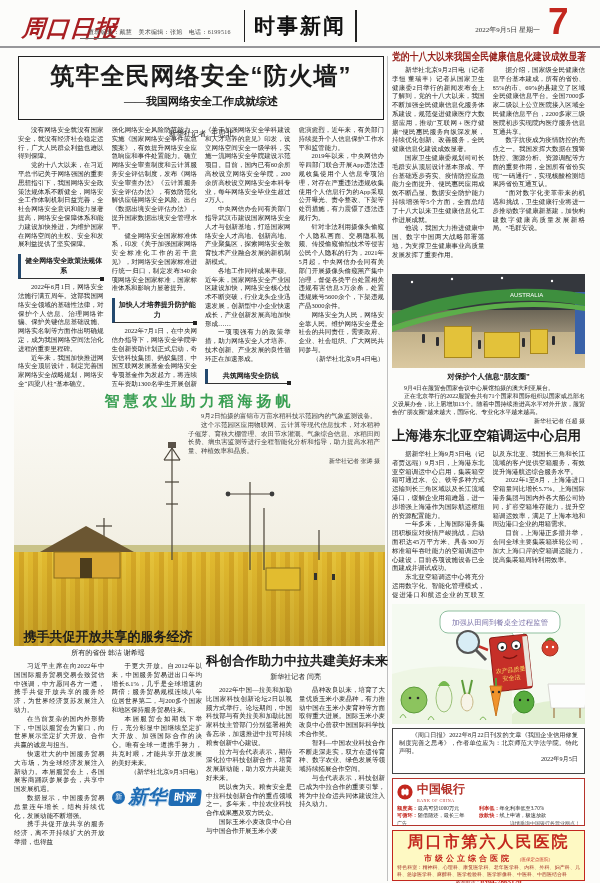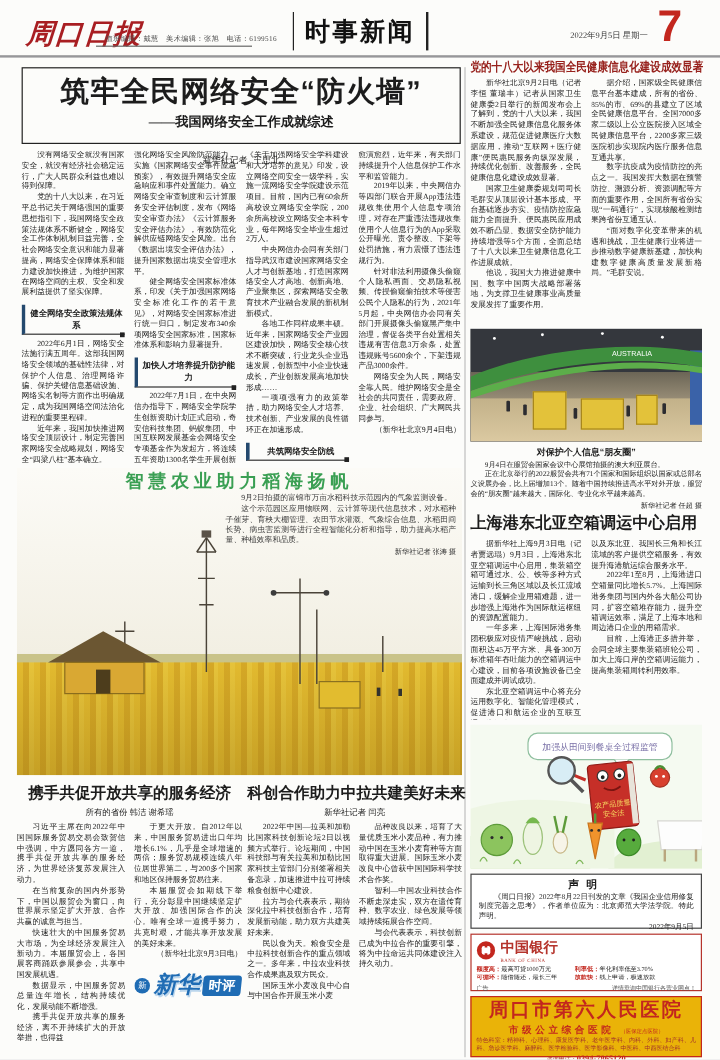--- a/index.html
+++ b/index.html
@@ -87,31 +87,31 @@
   .bank-brand-cn { font-weight:bold; font-size:12px; color:#b5342c; font-family:"Liberation Sans",sans-serif; white-space:nowrap; }
   .bank-brand-en { font-size:4px; color:#b5342c; letter-spacing:.5px; }
   .bank-head { flex:1; background:#c3271e; color:#fff; font-weight:bold; font-size:14px; text-align:center;
     letter-spacing:2px; font-family:"Liberation Sans",sans-serif; padding:1px 0; }
   .bank-feats { display:grid; grid-template-columns:1fr 1.3fr; gap:0 4px; margin-top:2px; }
   .bank-feat { font-size:5.2px; line-height:6.8px; white-space:nowrap; overflow:hidden; }
   .bank-feat b { color:#c3271e; font-weight:bold; }
   .bank-bottom { display:flex; justify-content:space-between; font-size:5px; color:#555; margin-top:1px; }
 
   .hospital { position:absolute; left:392px; top:830px; width:193px; height:51px; border:1.5px solid #c3271e;
-    padding:1px 4px; text-align:center; background:#eab308; }
+    padding:1px 4px; text-align:center; background:#fef9c3; }
   .hosp-name { color:#c3271e; font-weight:bold; font-size:16px; letter-spacing:2px; white-space:nowrap;
     font-family:"Liberation Sans",sans-serif; }
   .hosp-sub { color:#c3271e; font-weight:bold; font-size:8px; letter-spacing:3px; }
   .hosp-sub small { font-size:4.5px; letter-spacing:0; font-weight:normal; }
   .hosp-dept { color:#a3322a; font-size:5px; line-height:6.6px; text-align:justify; margin-top:1px; }
   .hosp-phone { color:#a3322a; font-size:5px; }
   .hosp-phone b { font-size:7px; color:#c3271e; }
 
   
-  .bl { position:absolute; left:14px; top:652px; width:188px; height:229px; }
+  .bl { position:absolute; left:14px; top:628px; width:188px; height:229px; }
   .bm { position:absolute; left:206px; top:652px; width:179px; height:229px; }
   .sub-art-title { text-align:center; font-family:"Liberation Sans",sans-serif; font-weight:bold; font-size:13px; white-space:nowrap; }
   .sub-art-byline { text-align:center; font-size:7px; margin-top:2px; color:#222; }
   .sub-cols { display:flex; gap:7px; height:198px; overflow:hidden; margin-top:4px; }
   .sub-col { flex:1; overflow:hidden; text-align:justify; }
   .sub-col p { font-size:6.5px; line-height:8.8px; text-indent:2em; margin:0; }
 
   .xh-logo { width:100%; height:34px; display:flex; align-items:center; justify-content:center; gap:3px; margin-top:4px; }
   .xh-badge { width:13px; height:13px; border-radius:50%; background:#1f6cb4; color:#fff; font-size:7px;
     display:flex; align-items:center; justify-content:center; font-family:"Liberation Sans",sans-serif; }
@@ -346,21 +346,20 @@
       <g>
         <polygon points="156,80 196,80 193,104 159,104" fill="#fdfdfd" stroke="#d8d8d2"></polygon>
         <line x1="162" y1="104" x2="162" y2="114" stroke="#b9a77e" stroke-width="2"></line>
         <line x1="188" y1="104" x2="188" y2="114" stroke="#b9a77e" stroke-width="2"></line>
       </g>
       <path d="M8,114 q3,-7 6,0 M36,116 q3,-7 6,0 M88,116 q3,-6 6,0" stroke="#7fb85a" stroke-width="1" fill="none"></path>
     </svg>
   </div>
 
   <div class="statement">
-    <div class="statement-title">声明</div>
     <div class="statement-body">《周口日报》2022年8月22日刊发的文章《我国企业信用修复制度完善之思考》，作者单位应为：北京师范大学法学院。特此声明。</div>
     <div class="statement-date">2022年9月5日</div>
   </div>
 
   <div class="bank">
     <div class="bank-row1">
       <svg width="16" height="16" viewBox="0 0 16 16">
         <circle cx="8" cy="8" r="7.6" fill="#c3271e"></circle>
         <rect x="4.4" y="4.4" width="7.2" height="7.2" rx="1.8" fill="#ffffff"></rect>
         <rect x="6.9" y="1.6" width="2.2" height="12.8" fill="#c3271e"></rect>

